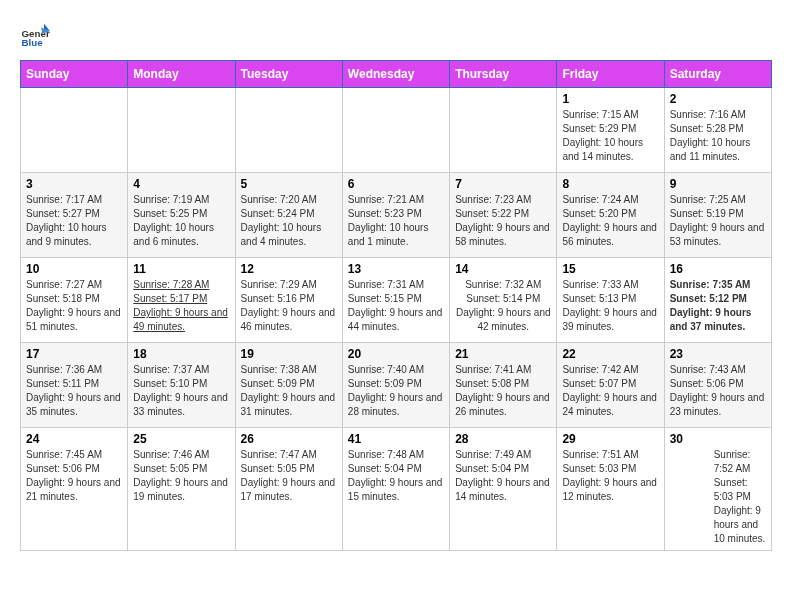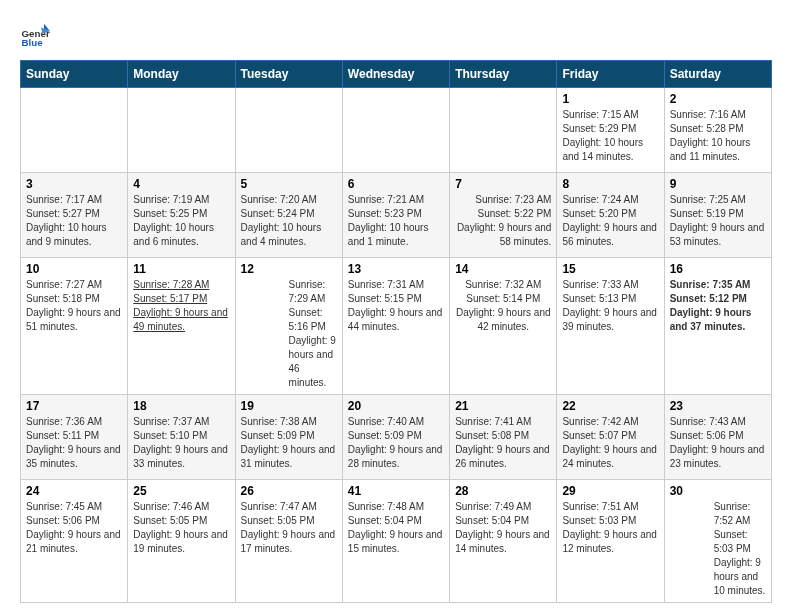--- a/index.html
+++ b/index.html
@@ -36,21 +36,21 @@
     .location {
       font-size: 16px;
       color: #555;
     }
     .calendar {
       width: 100%;
       border-collapse: collapse;
       font-size: 11px;
     }
     .calendar th {
-      background-color: #0c4a6e;
+      background-color: #d946ef;
       color: #fff;
       text-align: left;
       padding: 6px 5px;
       font-size: 12px;
       border: 1px solid #2e6db4;
     }
     .calendar td {
       border: 1px solid #ccc;
       vertical-align: top;
       padding: 4px 5px;
@@ -148,21 +148,21 @@
 Daylight: 10 hours and 4 minutes.</div>
         </td>
         <td>
           <span class="day-num">6</span>
           <div class="day-info" style="white-space: pre-line;">Sunrise: 7:21 AM
 Sunset: 5:23 PM
 Daylight: 10 hours and 1 minute.</div>
         </td>
         <td>
           <span class="day-num">7</span>
-          <div class="day-info" style="white-space: pre-line; text-align: right;">Sunrise: 7:23 AM
+          <div class="day-info" style="white-space: pre-line;">Sunrise: 7:23 AM
 Sunset: 5:22 PM
 Daylight: 9 hours and 58 minutes.</div>
         </td>
         <td>
           <span class="day-num">8</span>
           <div class="day-info" style="white-space: pre-line;">Sunrise: 7:24 AM
 Sunset: 5:20 PM
 Daylight: 9 hours and 56 minutes.</div>
         </td>
         <td>
@@ -180,21 +180,21 @@
 Daylight: 9 hours and 51 minutes.</div>
         </td>
         <td>
           <span class="day-num">11</span>
           <div class="day-info" style="white-space: pre-line; text-decoration: underline;">Sunrise: 7:28 AM
 Sunset: 5:17 PM
 Daylight: 9 hours and 49 minutes.</div>
         </td>
         <td>
           <span class="day-num">12</span>
-          <div class="day-info" style="white-space: pre-line; margin-left: 48px;">Sunrise: 7:29 AM
+          <div class="day-info" style="white-space: pre-line;">Sunrise: 7:29 AM
 Sunset: 5:16 PM
 Daylight: 9 hours and 46 minutes.</div>
         </td>
         <td>
           <span class="day-num">13</span>
           <div class="day-info" style="white-space: pre-line;">Sunrise: 7:31 AM
 Sunset: 5:15 PM
 Daylight: 9 hours and 44 minutes.</div>
         </td>
         <td>

